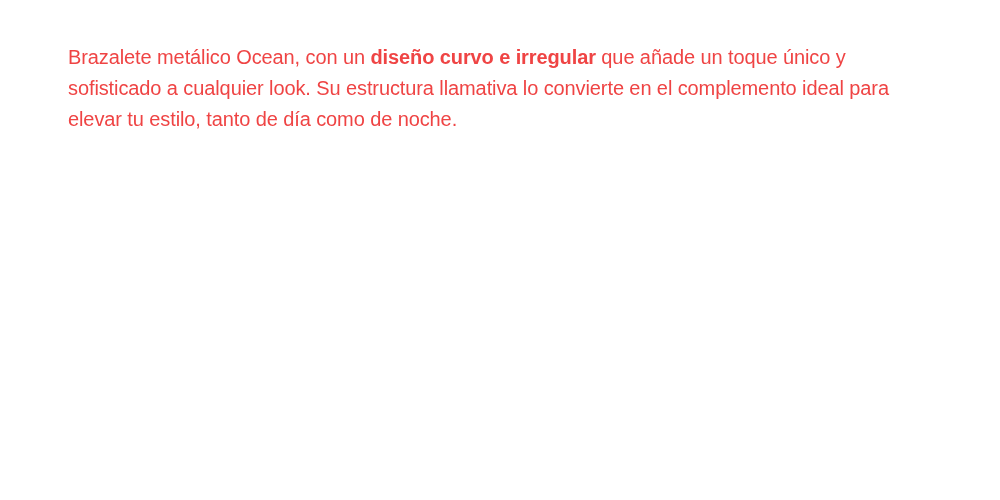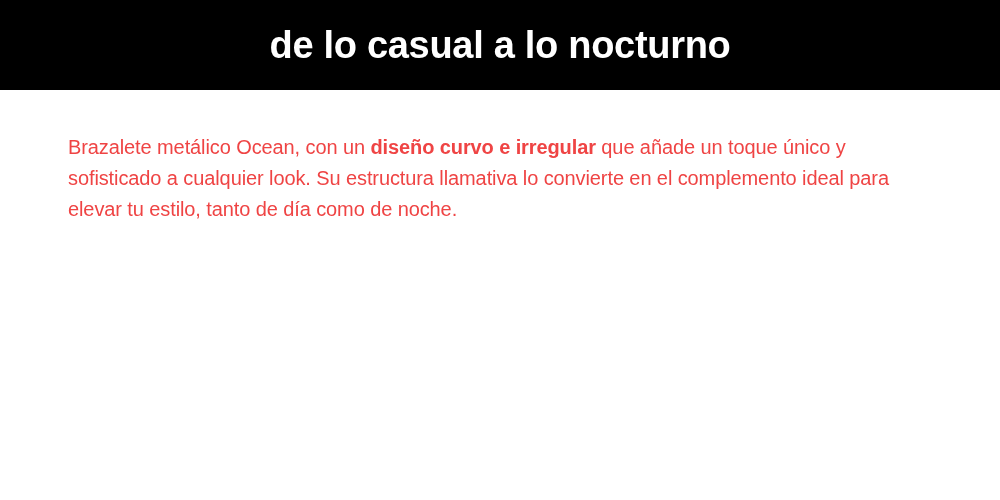--- a/index.html
+++ b/index.html
@@ -58,21 +58,18 @@
   }
   .description b {
     font-weight: bold;
   }
 </style>
 </head>
 <body>
 
 <div class="page">
 
-  <div class="banner">
-    <h1 class="banner-title">de lo casual a lo nocturno</h1>
-  </div>
 
   <div class="body-area">
     <p class="description"><span>Brazalete metálico Ocean, con un </span><b>diseño curvo e irregular</b><span> que añade un toque único y sofisticado a cualquier look. Su estructura llamativa lo convierte en el complemento ideal para elevar tu estilo, tanto de día como de noche.</span></p>
   </div>
 
 </div>
 
 </body></html>

